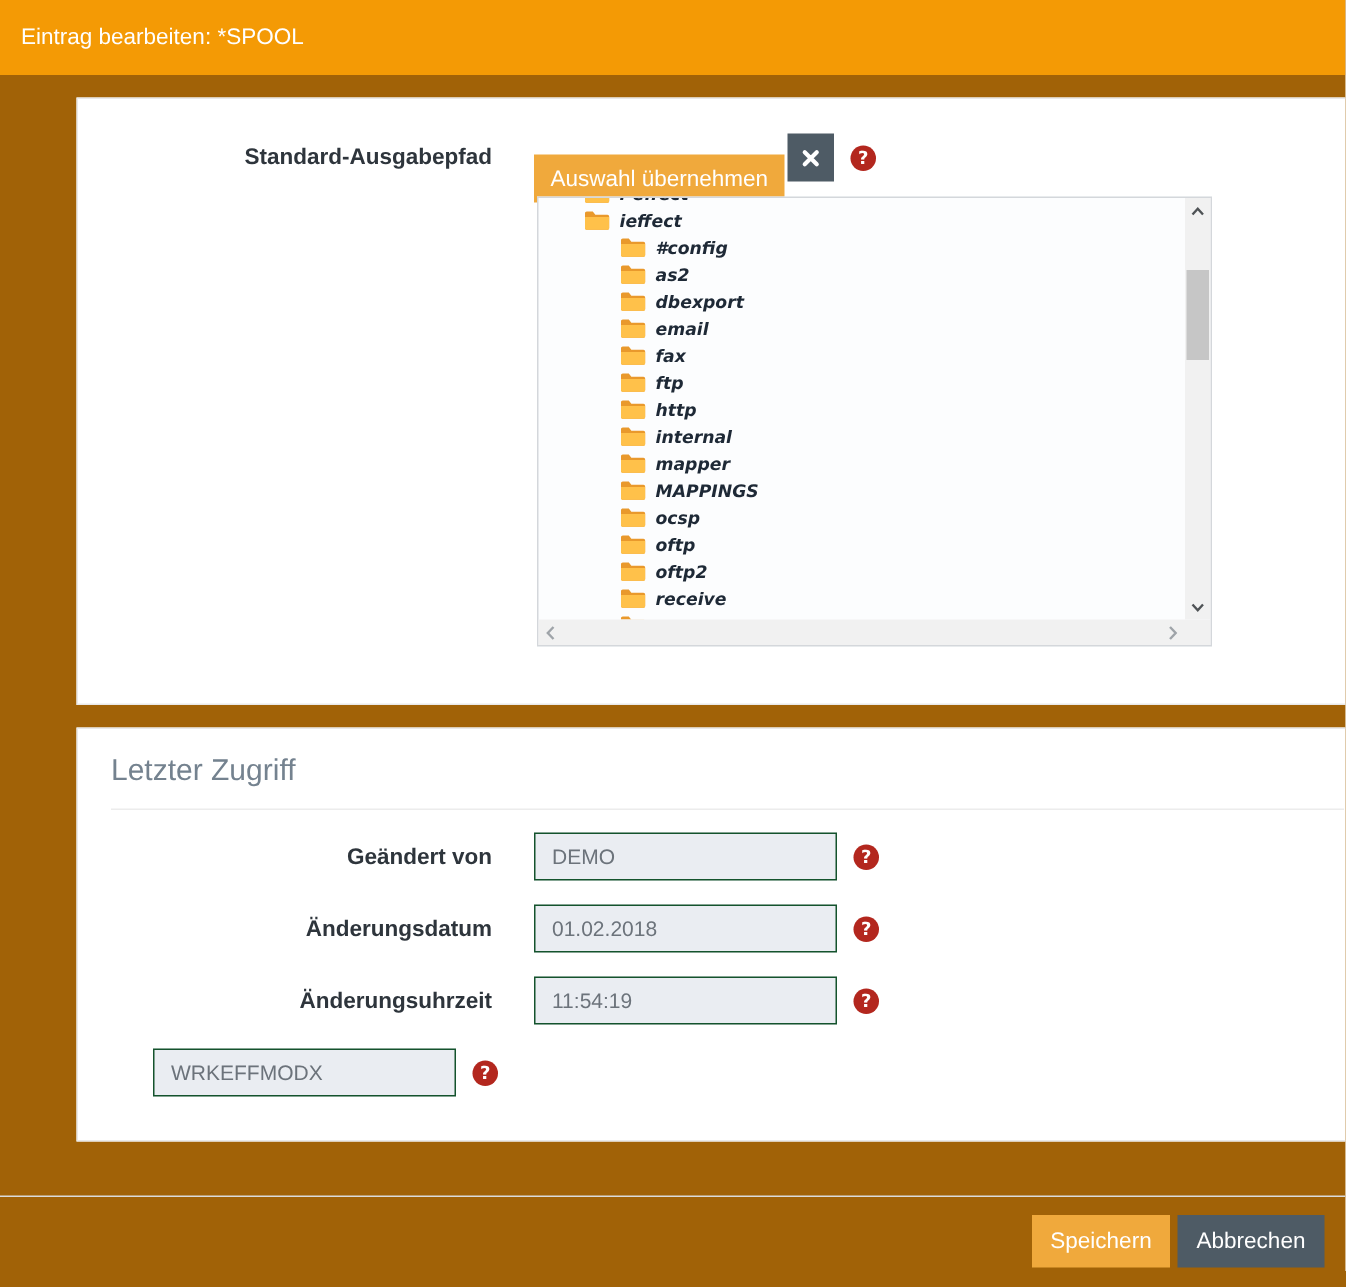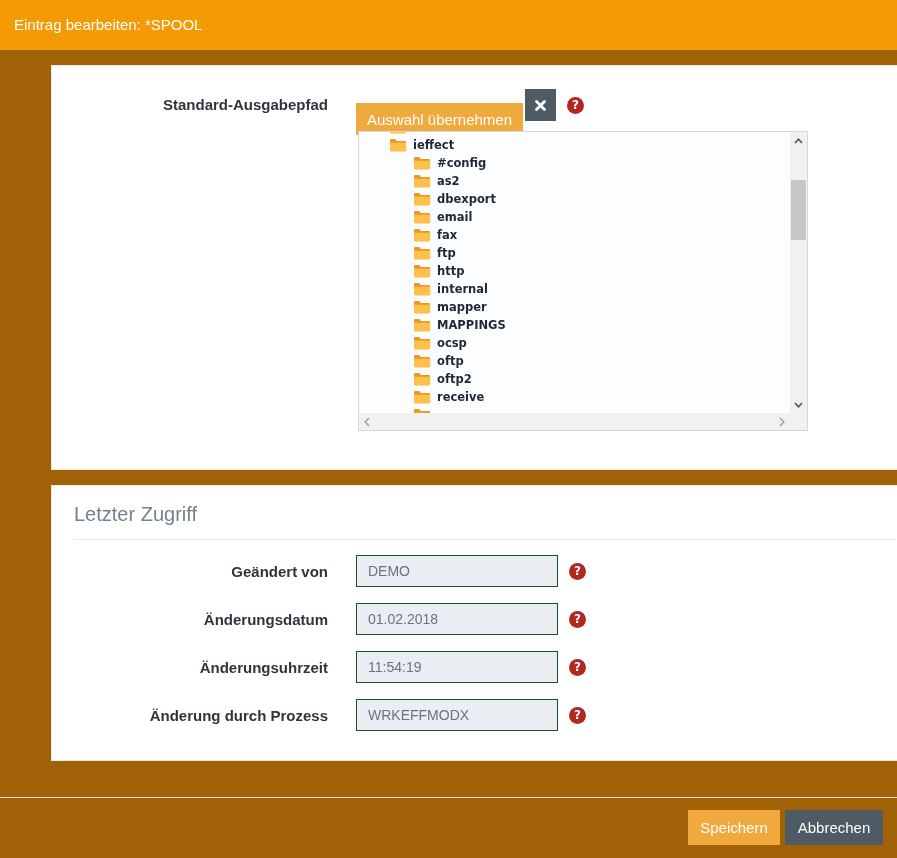--- a/index.html
+++ b/index.html
@@ -24,21 +24,21 @@
   .btn-dark{background:#4E5B65;}
   #apply-btn{position:absolute;left:304px;top:37px;width:167px;height:32px;}
   #clear-btn{position:absolute;left:473px;top:23px;width:31px;height:32px;display:flex;align-items:center;justify-content:center;}
   .help{display:inline-block;width:17px;height:17px;border-radius:50%;background:#B3271E;cursor:pointer;}
   .help-q{display:block;color:#fff;font-size:12px;font-weight:bold;line-height:17px;text-align:center;font-family:"DejaVu Sans",sans-serif;}
   #top-help{position:absolute;left:515px;top:31px;}
 
   
   .tree-wrap{position:absolute;left:306px;top:65px;width:450px;height:300px;border:1px solid #D4D7DB;background:#FCFDFE;box-sizing:border-box;overflow:hidden;}
   .tree-rows{position:absolute;left:0;top:0;right:17px;bottom:17px;overflow:hidden;}
-  .tree-row{height:18px;display:flex;white-space:nowrap;cursor:pointer;}
+  .tree-row{height:18px;display:flex;align-items:center;white-space:nowrap;cursor:pointer;font-style:italic;}
   .lvl0{padding-left:30px;}
   .lvl1{padding-left:54px;}
   .tree-label{margin-left:6px;font-family:"DejaVu Sans",sans-serif;font-size:11.5px;font-weight:bold;color:#1E2936;}
   .folder-svg{flex:0 0 auto;}
 
   
   .vscroll{position:absolute;top:0;right:0;width:17px;bottom:17px;background:#F1F1F1;}
   .varrow{position:absolute;left:0;width:17px;height:17px;display:flex;align-items:center;justify-content:center;cursor:pointer;}
   .varrow.up{top:0}.varrow.down{bottom:0}
   .vthumb{position:absolute;left:1px;top:48px;width:15px;height:60px;background:#C6C6C6;cursor:pointer;}
@@ -259,21 +259,20 @@
 
   <div class="field-row">
     <label class="f-label">Änderungsuhrzeit</label>
     <input class="f-input" readonly="" value="11:54:19" style="">
     <span class="help">
             <span class="help-q">?</span>
           </span>
   </div>
 
   <div class="field-row">
-    <label class="f-label">Änderung durch Prozess</label>
     <input class="f-input" readonly="" value="WRKEFFMODX" style="">
     <span class="help">
             <span class="help-q">?</span>
           </span>
   </div>
 </div>
   </div>
 
   <div class="footer-divider"></div>
   <button class="btn btn-orange" id="save-btn">Speichern</button>

